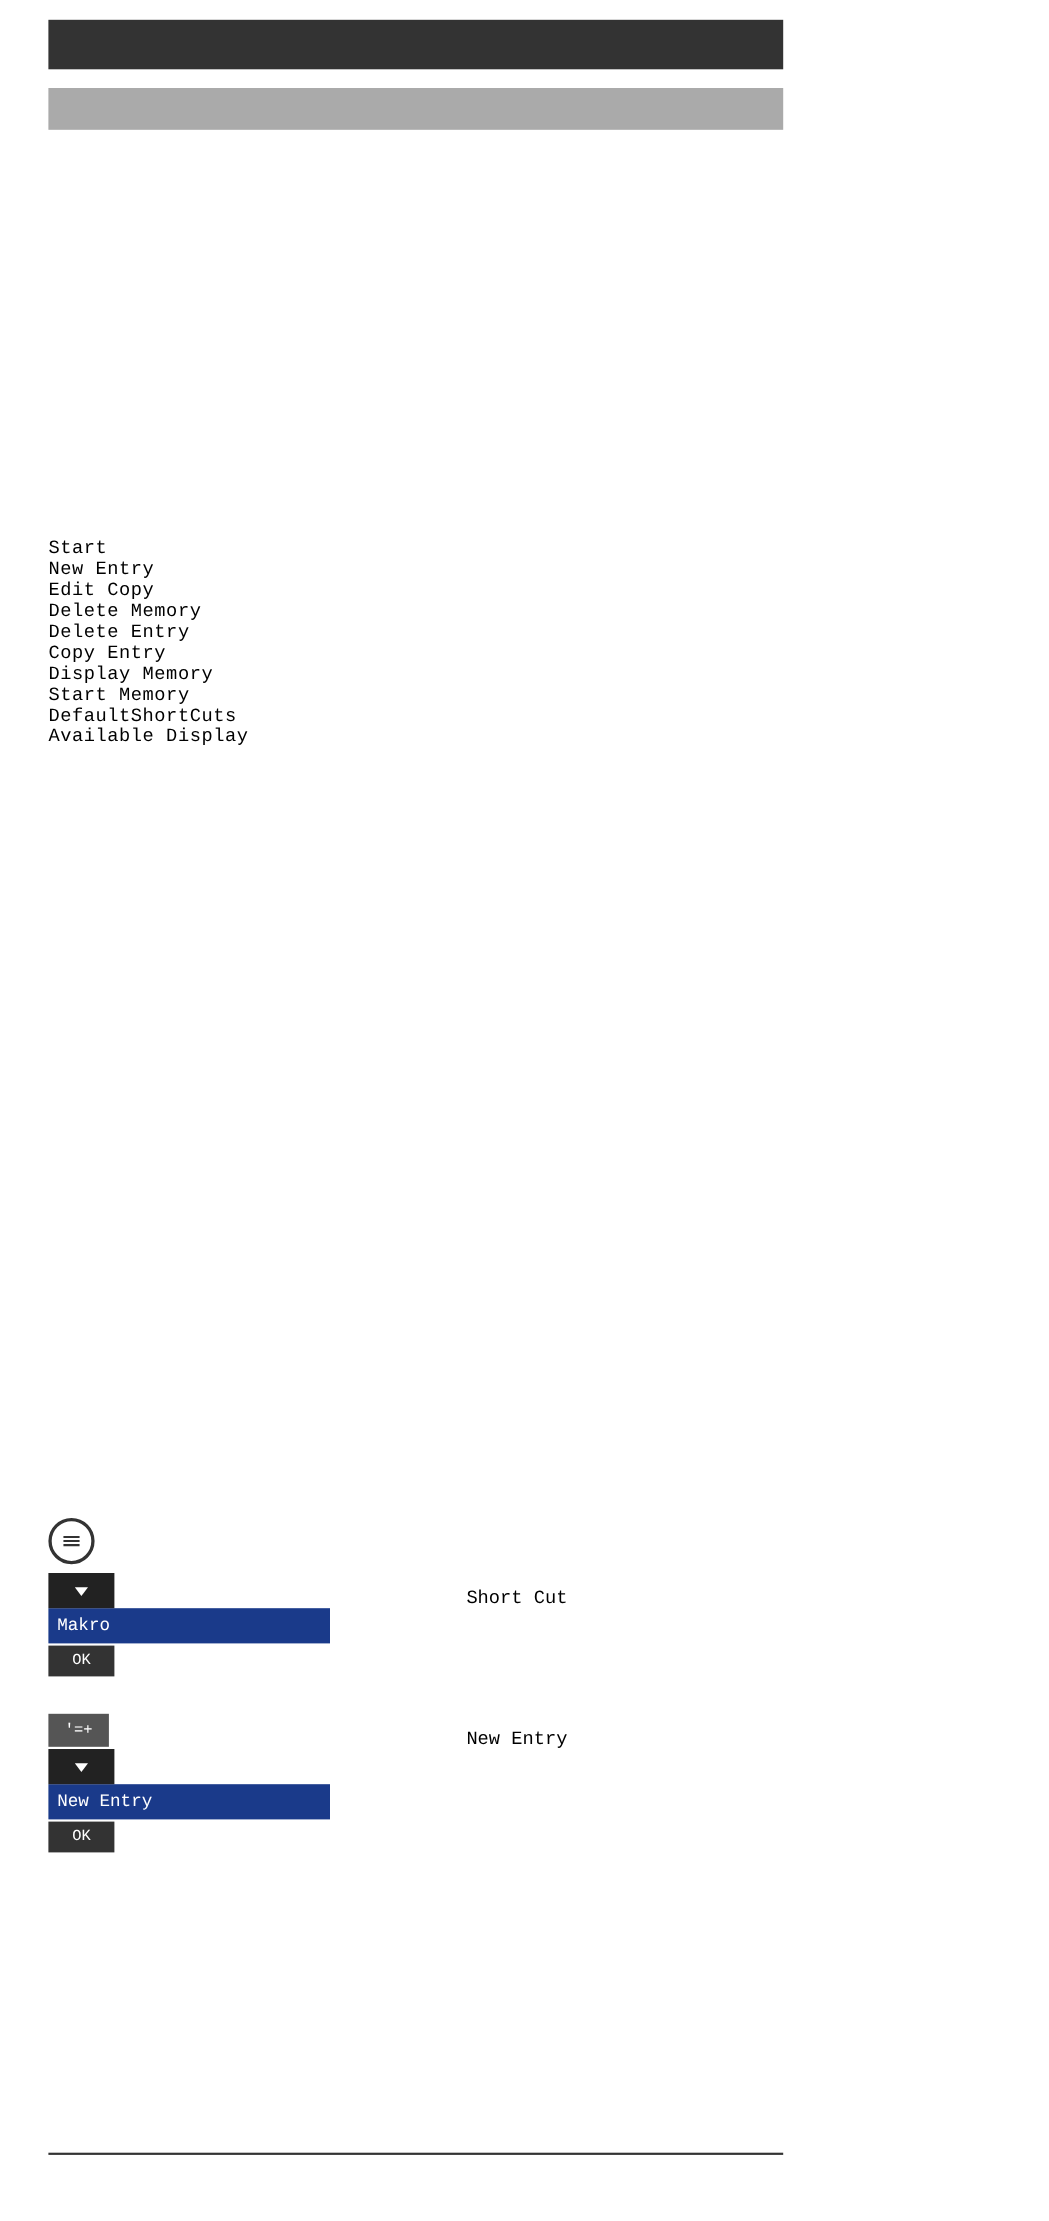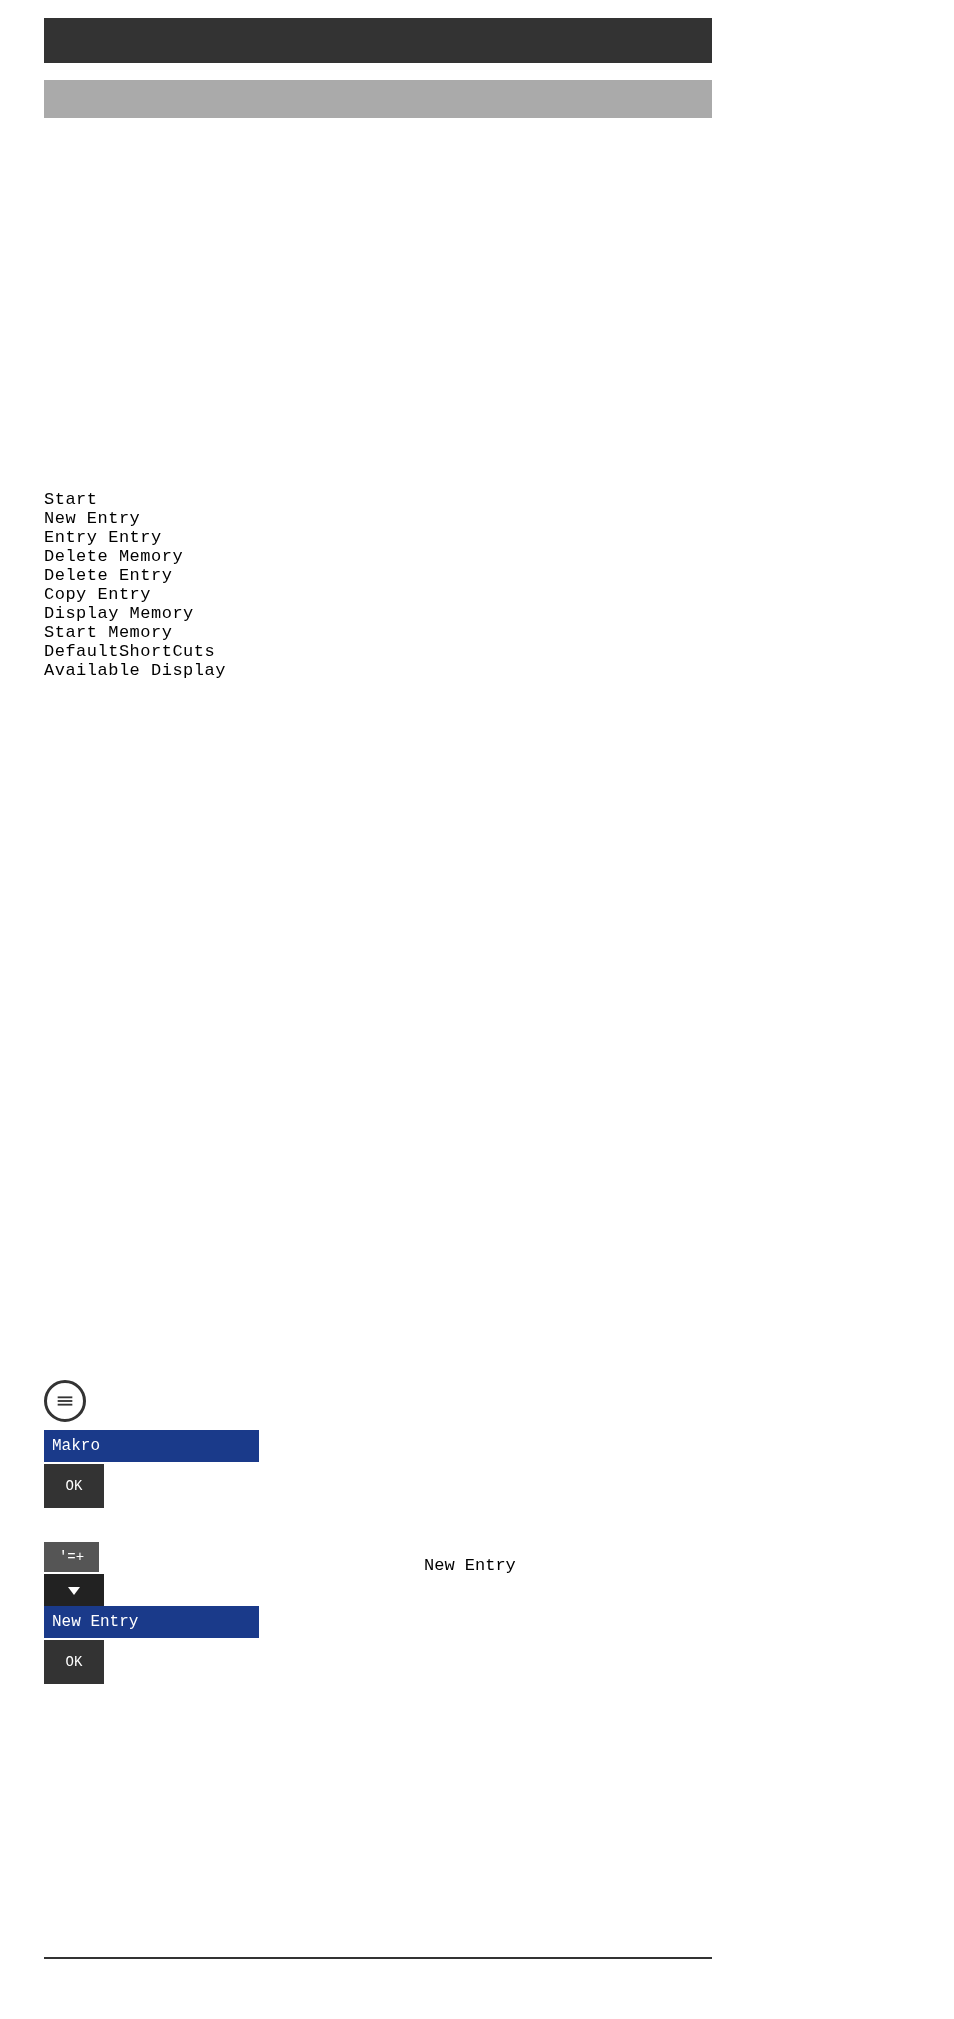--- a/index.html
+++ b/index.html
@@ -87,35 +87,35 @@
       margin-bottom: 0;
     }
 
     .dropdown-arrow-btn svg {
       fill: #ffffff;
       width: 16px;
       height: 16px;
     }
 
     .selected-option {
-      width: 215px;
+      width: 256px;
       height: 32px;
       background: #1a3a8a;
       color: #ffffff;
       font-family: 'Courier New', Courier, monospace;
       font-size: 16px;
       display: flex;
       align-items: center;
       padding-left: 8px;
       cursor: pointer;
     }
 
     .ok-btn {
       width: 60px;
-      height: 44px;
+      height: 28px;
       background: #333333;
       color: #ffffff;
       font-family: 'Courier New', Courier, monospace;
       font-size: 14px;
       display: flex;
       align-items: center;
       justify-content: center;
       cursor: pointer;
       margin-top: 2px;
     }
@@ -177,41 +177,49 @@
 
 <div class="top-bar">
 </div>
 
 <div class="second-bar">
 </div>
 
 <div class="menu-list">
 <div class="menu-item">Start</div>
     <div class="menu-item">New Entry</div>
-    <div class="menu-item">Entry Entry</div>
+    <div class="menu-item">Edit Copy</div>
     <div class="menu-item">Delete Memory</div>
     <div class="menu-item">Delete Entry</div>
     <div class="menu-item">Copy Entry</div>
     <div class="menu-item">Display Memory</div>
     <div class="menu-item">Start Memory</div>
     <div class="menu-item">DefaultShortCuts</div>
     <div class="menu-item">Available Display</div>
   </div>
 
 <div class="bottom-section">
 
   <div class="circle-icon">
     <svg viewBox="0 0 24 24" fill="none" stroke="#333" stroke-width="2">
       <line x1="4" y1="8" x2="20" y2="8"></line>
       <line x1="4" y1="12" x2="20" y2="12"></line>
       <line x1="4" y1="16" x2="20" y2="16"></line>
     </svg>
   </div>
 
   <div class="group-block" style="position:relative;">
+    <div class="row-inline">
+      <div class="dropdown-arrow-btn">
+        <svg viewBox="0 0 16 16">
+          <polygon points="2,5 14,5 8,13"></polygon>
+        </svg>
+      </div>
+      <span class="shortcut-text">Short Cut</span>
+    </div>
     <div class="selected-option">Makro</div>
     <div class="ok-btn">OK</div>
   </div>
 
   <div style="height: 18px;"></div>
 
   <div class="group-block" style="position:relative;">
     <div class="plus-icon-btn">'=+</div>
     <div class="row-inline">
       <div class="dropdown-arrow-btn">

